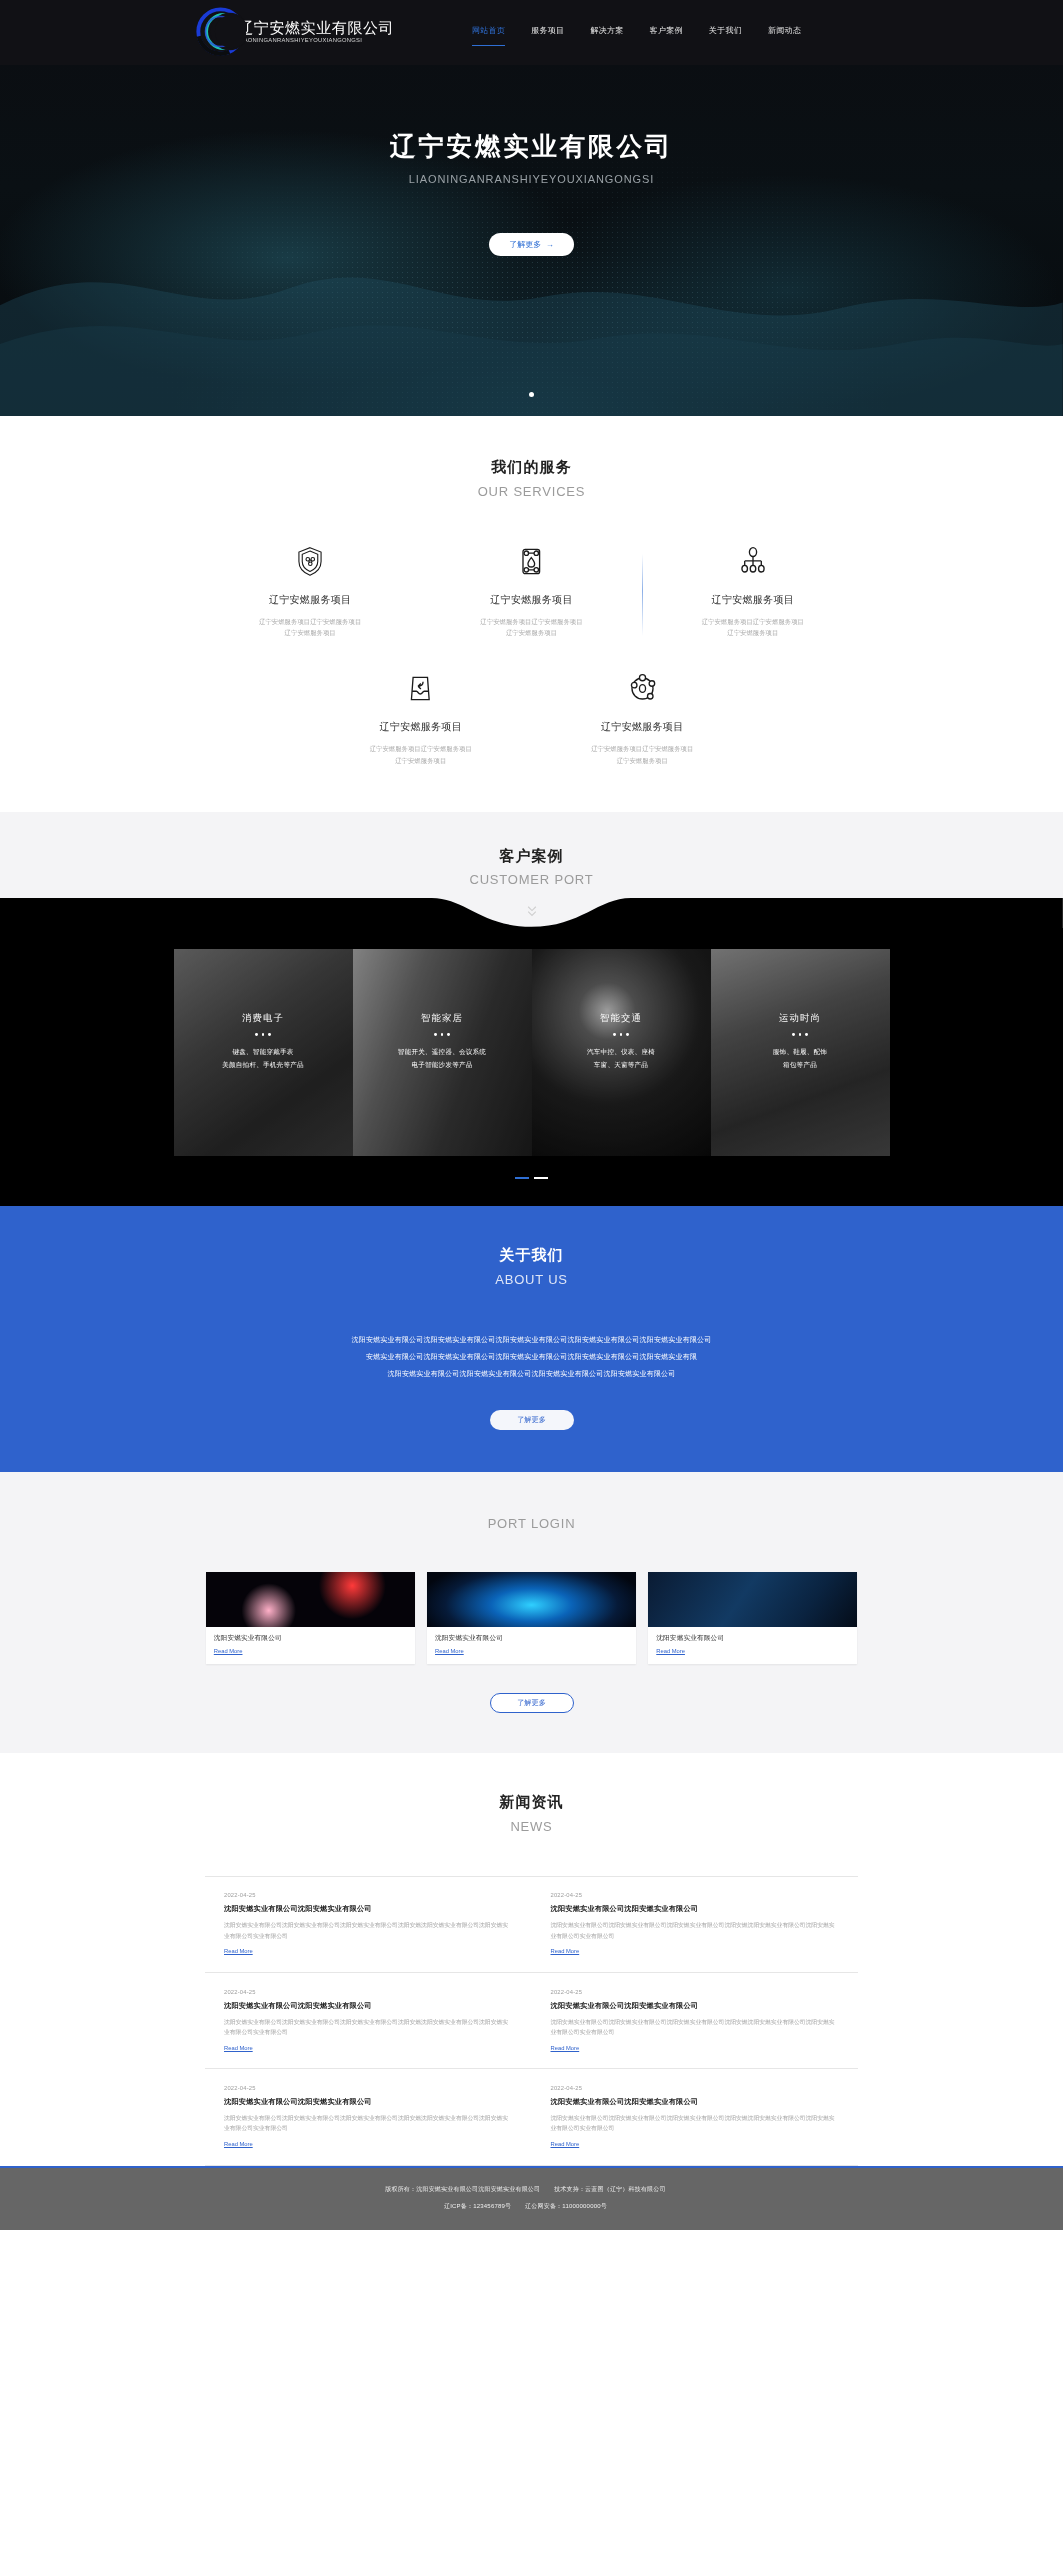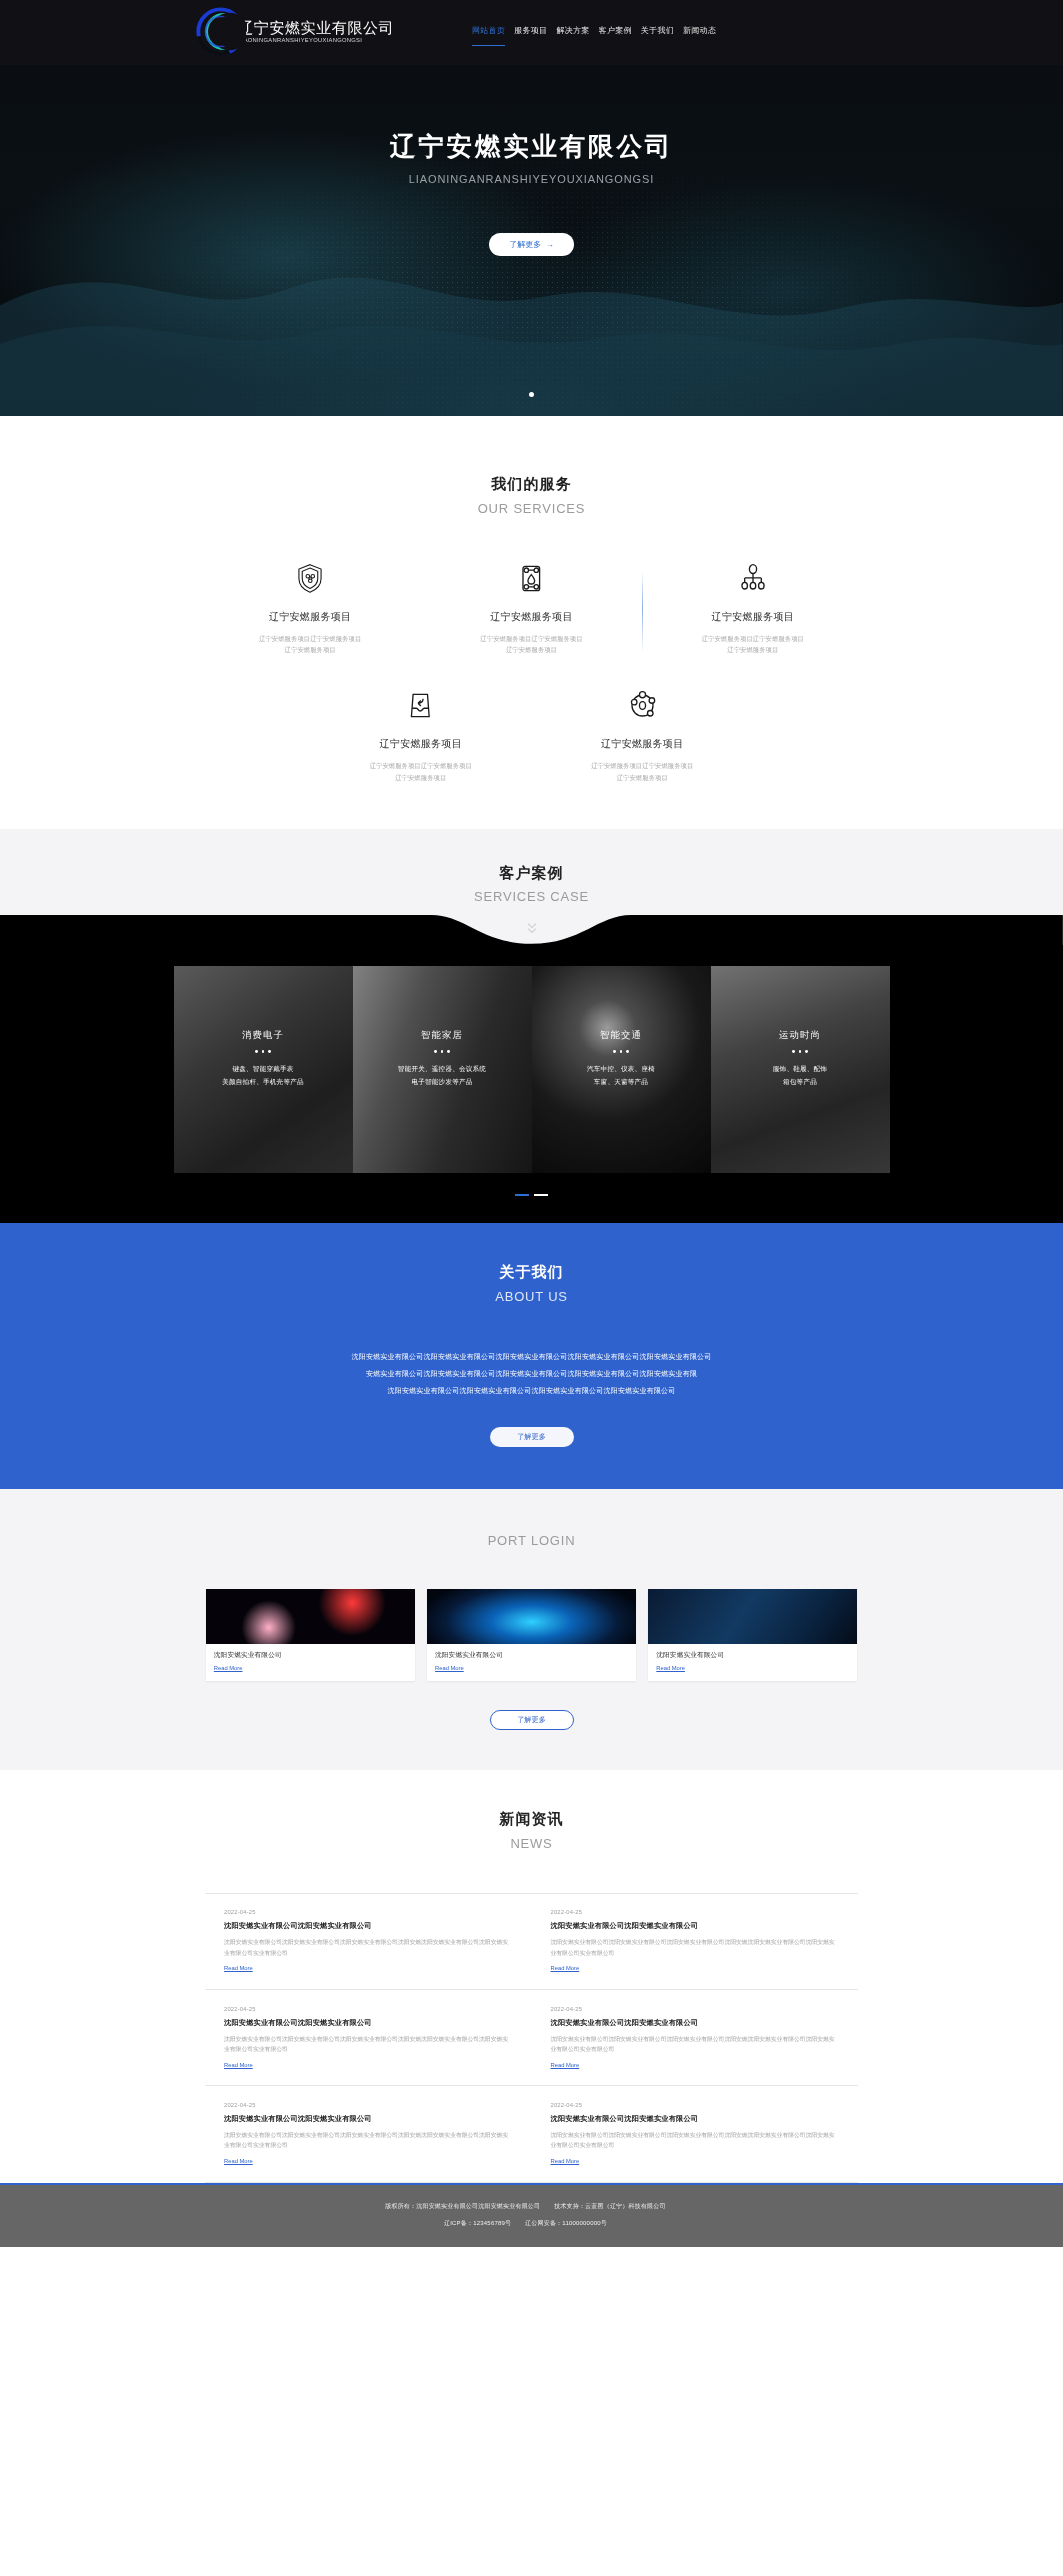--- a/index.html
+++ b/index.html
@@ -15,21 +15,21 @@
   .header{
     position:absolute; top:0; left:0; width:1063px; height:65px;
     background:#111115; z-index:40;
     display:flex; align-items:center;
   }
   .logo-wrap{ position:absolute; left:195px; top:4.4px; display:flex; align-items:center; height:55px;}
   .logo-mark{ width:51px; height:51px; position:relative; flex:none;}
   .logo-text{ margin-left:-7.8px; }
   .logo-cn{ color:#fff; font-size:15px; letter-spacing:0.6px; line-height:17.7px; font-weight:400;}
   .logo-en{ color:#d8d8d8; font-size:5.8px; letter-spacing:0.3px; line-height:7.8px; }
-  .nav{ position:absolute; left:472px; top:0; height:65px; display:flex; align-items:center; gap:9px;}
+  .nav{ position:absolute; left:472px; top:0; height:65px; display:flex; align-items:center; gap:26px;}
   .nav a{
     color:#e8e8e8; font-size:8px; text-decoration:none; position:relative;
     padding-bottom:3.3px; letter-spacing:0.3px;
   }
   .nav a.active{ color:#2f6fd4; }
   .nav a.active:after{
     content:""; position:absolute; left:0; right:0; bottom:-6.6px; height:1.7px; background:#2f6fd4;
   }
 
   
@@ -64,21 +64,21 @@
   .hero-dotnav i.on{ background:#ffffff;}
 
   
   .sec-title{ text-align:center; }
   .sec-title h2{ font-size:15px; font-weight:700; color:#222; letter-spacing:1.1px;}
   .sec-title p{ font-size:13px; color:#9b9b9b; letter-spacing:0.8px; margin-top:6.6px;}
   .sec-title.light h2{ color:#fff;}
   .sec-title.light p{ color:#dfe6f7;}
 
   
-  .services{ background:#fff; padding:59px 0 45px;}
+  .services{ background:#fff; padding:42px 0 45px;}
   .svc-grid{ width:664px; margin:45px auto 0; display:flex; }
   .svc-grid.row2{ width:443px; margin-top:32px; }
   .svc-item{ flex:1; text-align:center; padding:0 14.4px; position:relative;}
   .svc-item + .svc-item:before{
     content:""; position:absolute; left:0; top:10px; bottom:3.3px; width:0.6px;
     background:linear-gradient(180deg,rgba(47,111,212,0) 0%,rgba(47,111,212,.55) 45%,rgba(47,111,212,0) 100%);
   }
   .svc-icon{ height:35px; display:flex; align-items:center; justify-content:center;}
   .svc-name{ font-size:10px; color:#2b2b2b; margin-top:14.4px; letter-spacing:0.3px;}
   .svc-desc{ font-size:6.4px; color:#a9a9a9; line-height:11.6px; margin-top:8.9px; max-width:105px; margin-left:auto; margin-right:auto;}
@@ -259,21 +259,21 @@
         </div>
         <div class="svc-name">辽宁安燃服务项目</div>
         <div class="svc-desc">辽宁安燃服务项目辽宁安燃服务项目辽宁安燃服务项目</div>
       </div>
     </div>
 </section>
 
 <section class="case-head">
   <div class="sec-title">
     <h2>客户案例</h2>
-    <p>SERVICES CASE</p>
+    <p>CUSTOMER PORT</p>
   </div>
   <svg class="case-scallop" viewBox="0 0 1920 56" preserveAspectRatio="none">
     <path d="M0,0 L780,0 C840,0 870,52 960,52 C1050,52 1080,0 1140,0 L1920,0 L1920,56 L0,56 Z" fill="#000"></path>
   </svg>
   <div class="case-chevron">
     <svg width="12" height="14.4" viewBox="0 0 22 26">
       <path d="M4 3 L11 10 L18 3" fill="none" stroke="#cfcfcf" stroke-width="2"></path>
       <path d="M4 12 L11 19 L18 12" fill="none" stroke="#cfcfcf" stroke-width="2"></path>
     </svg>
   </div>

